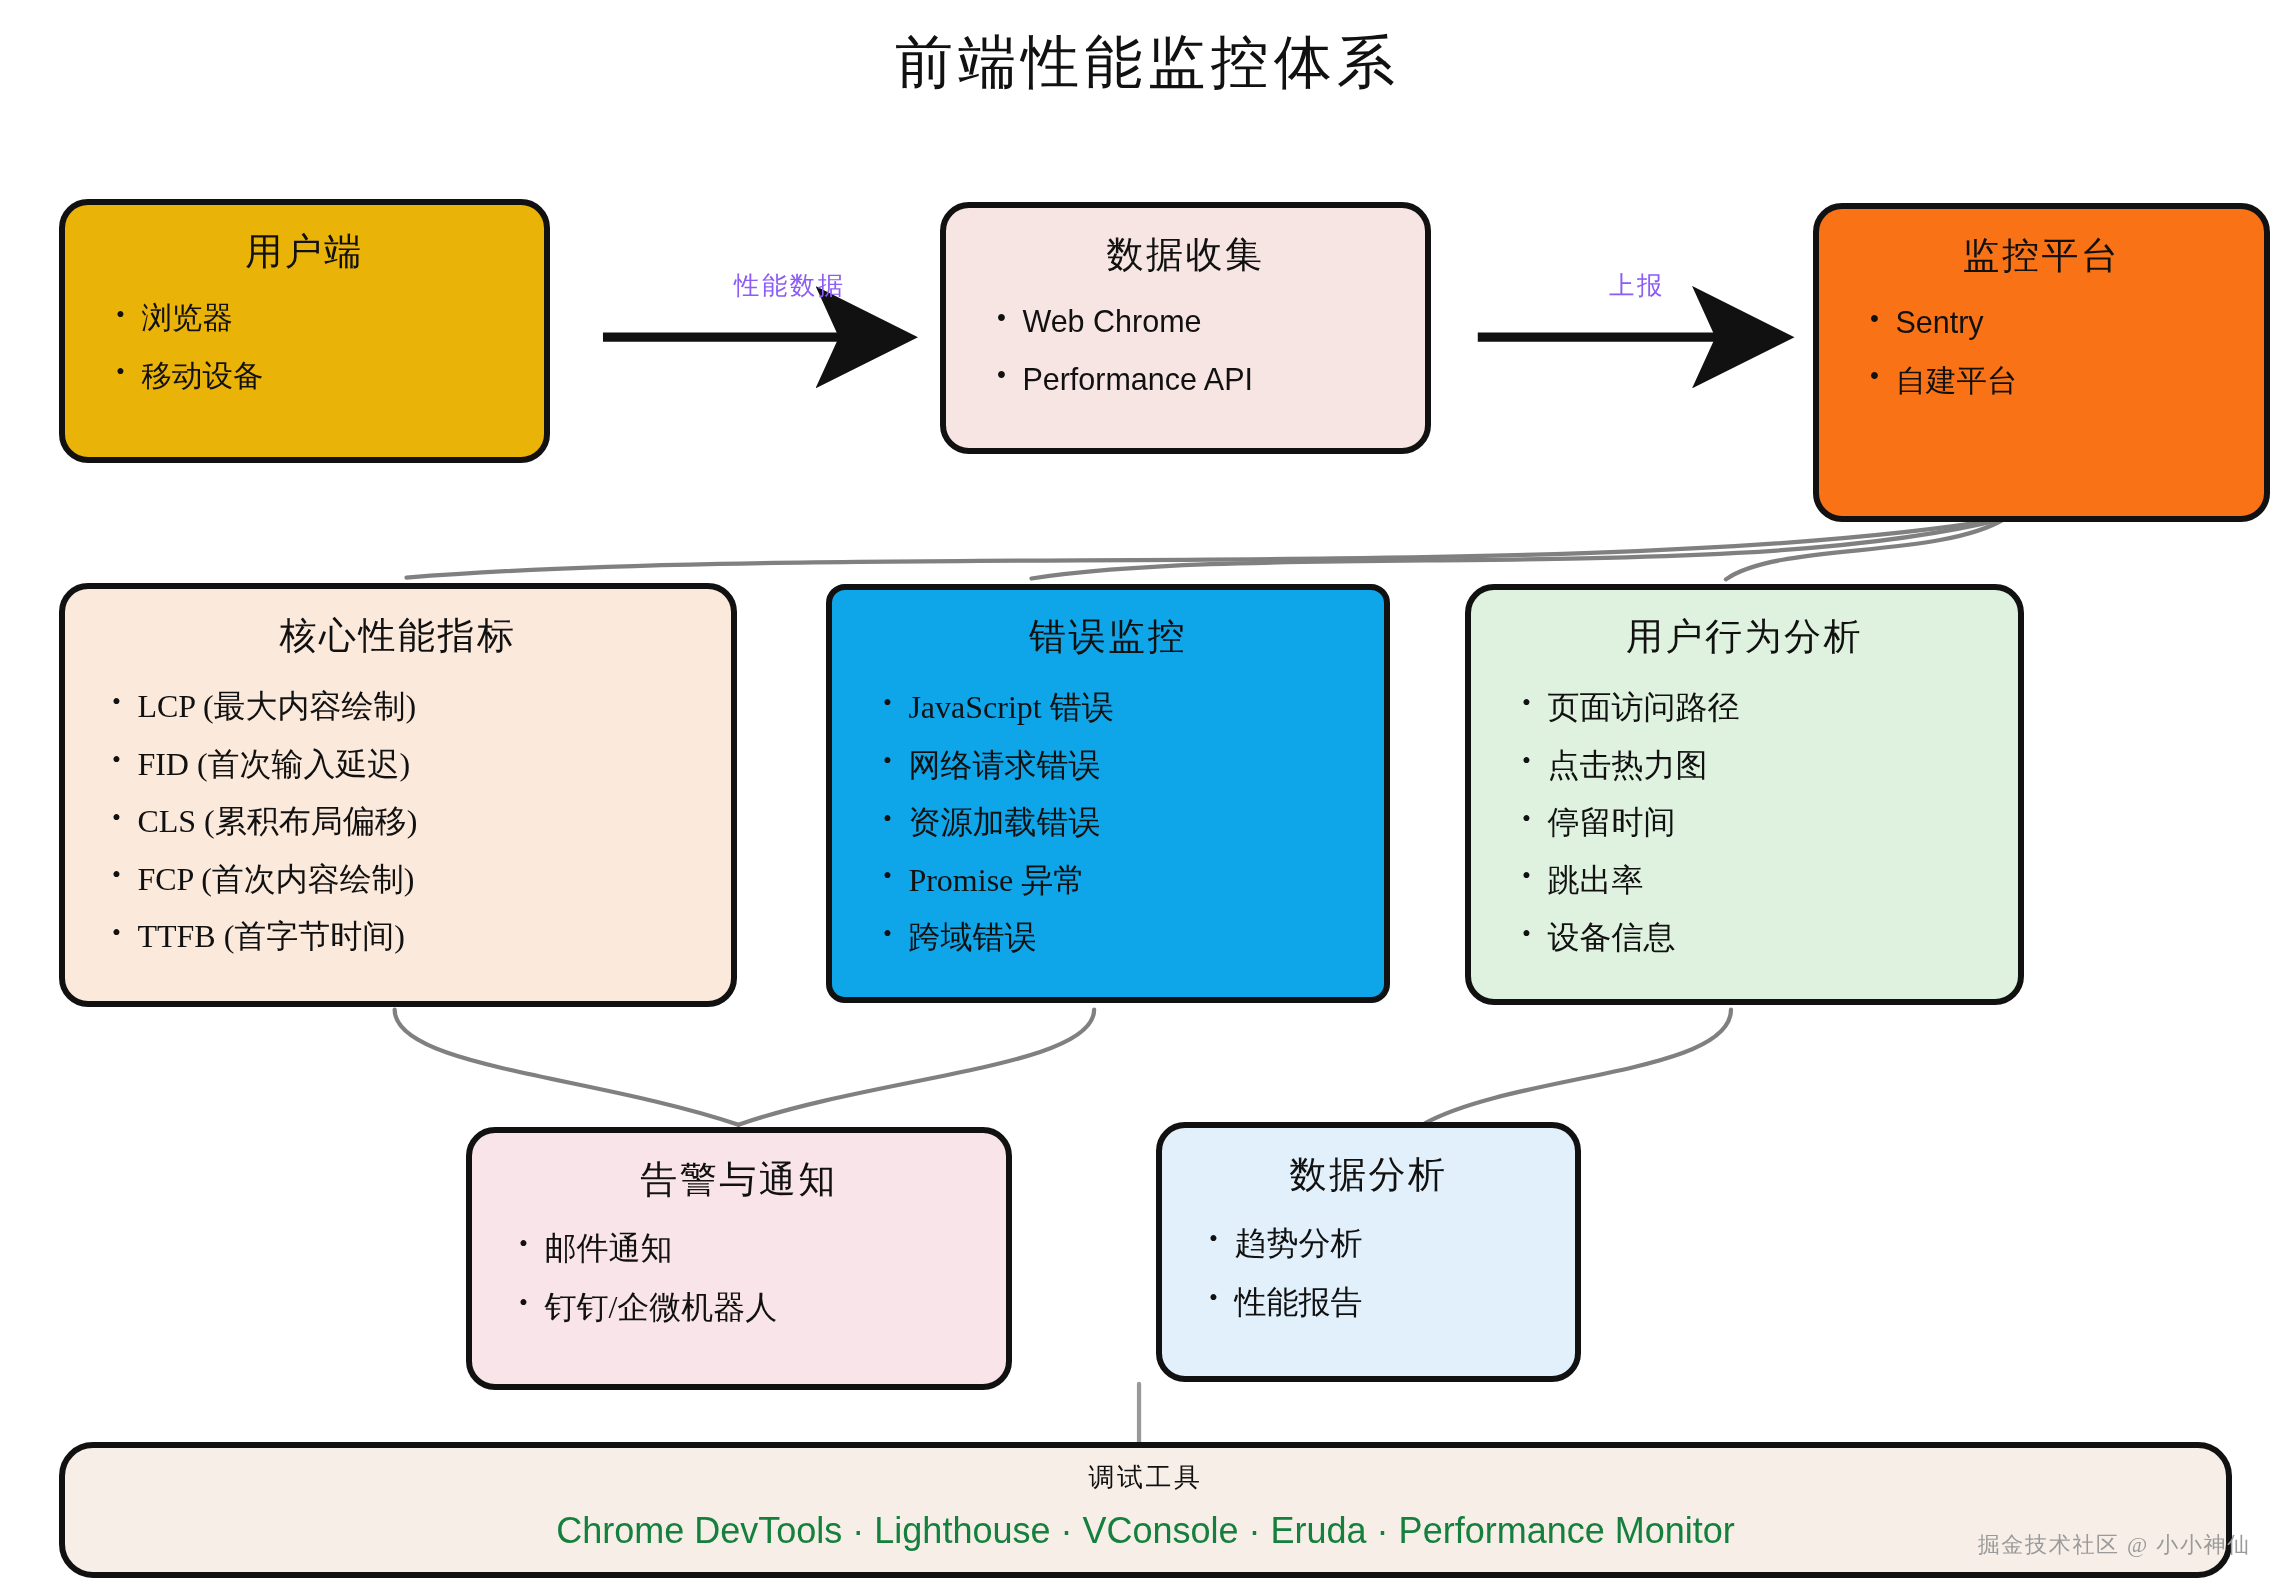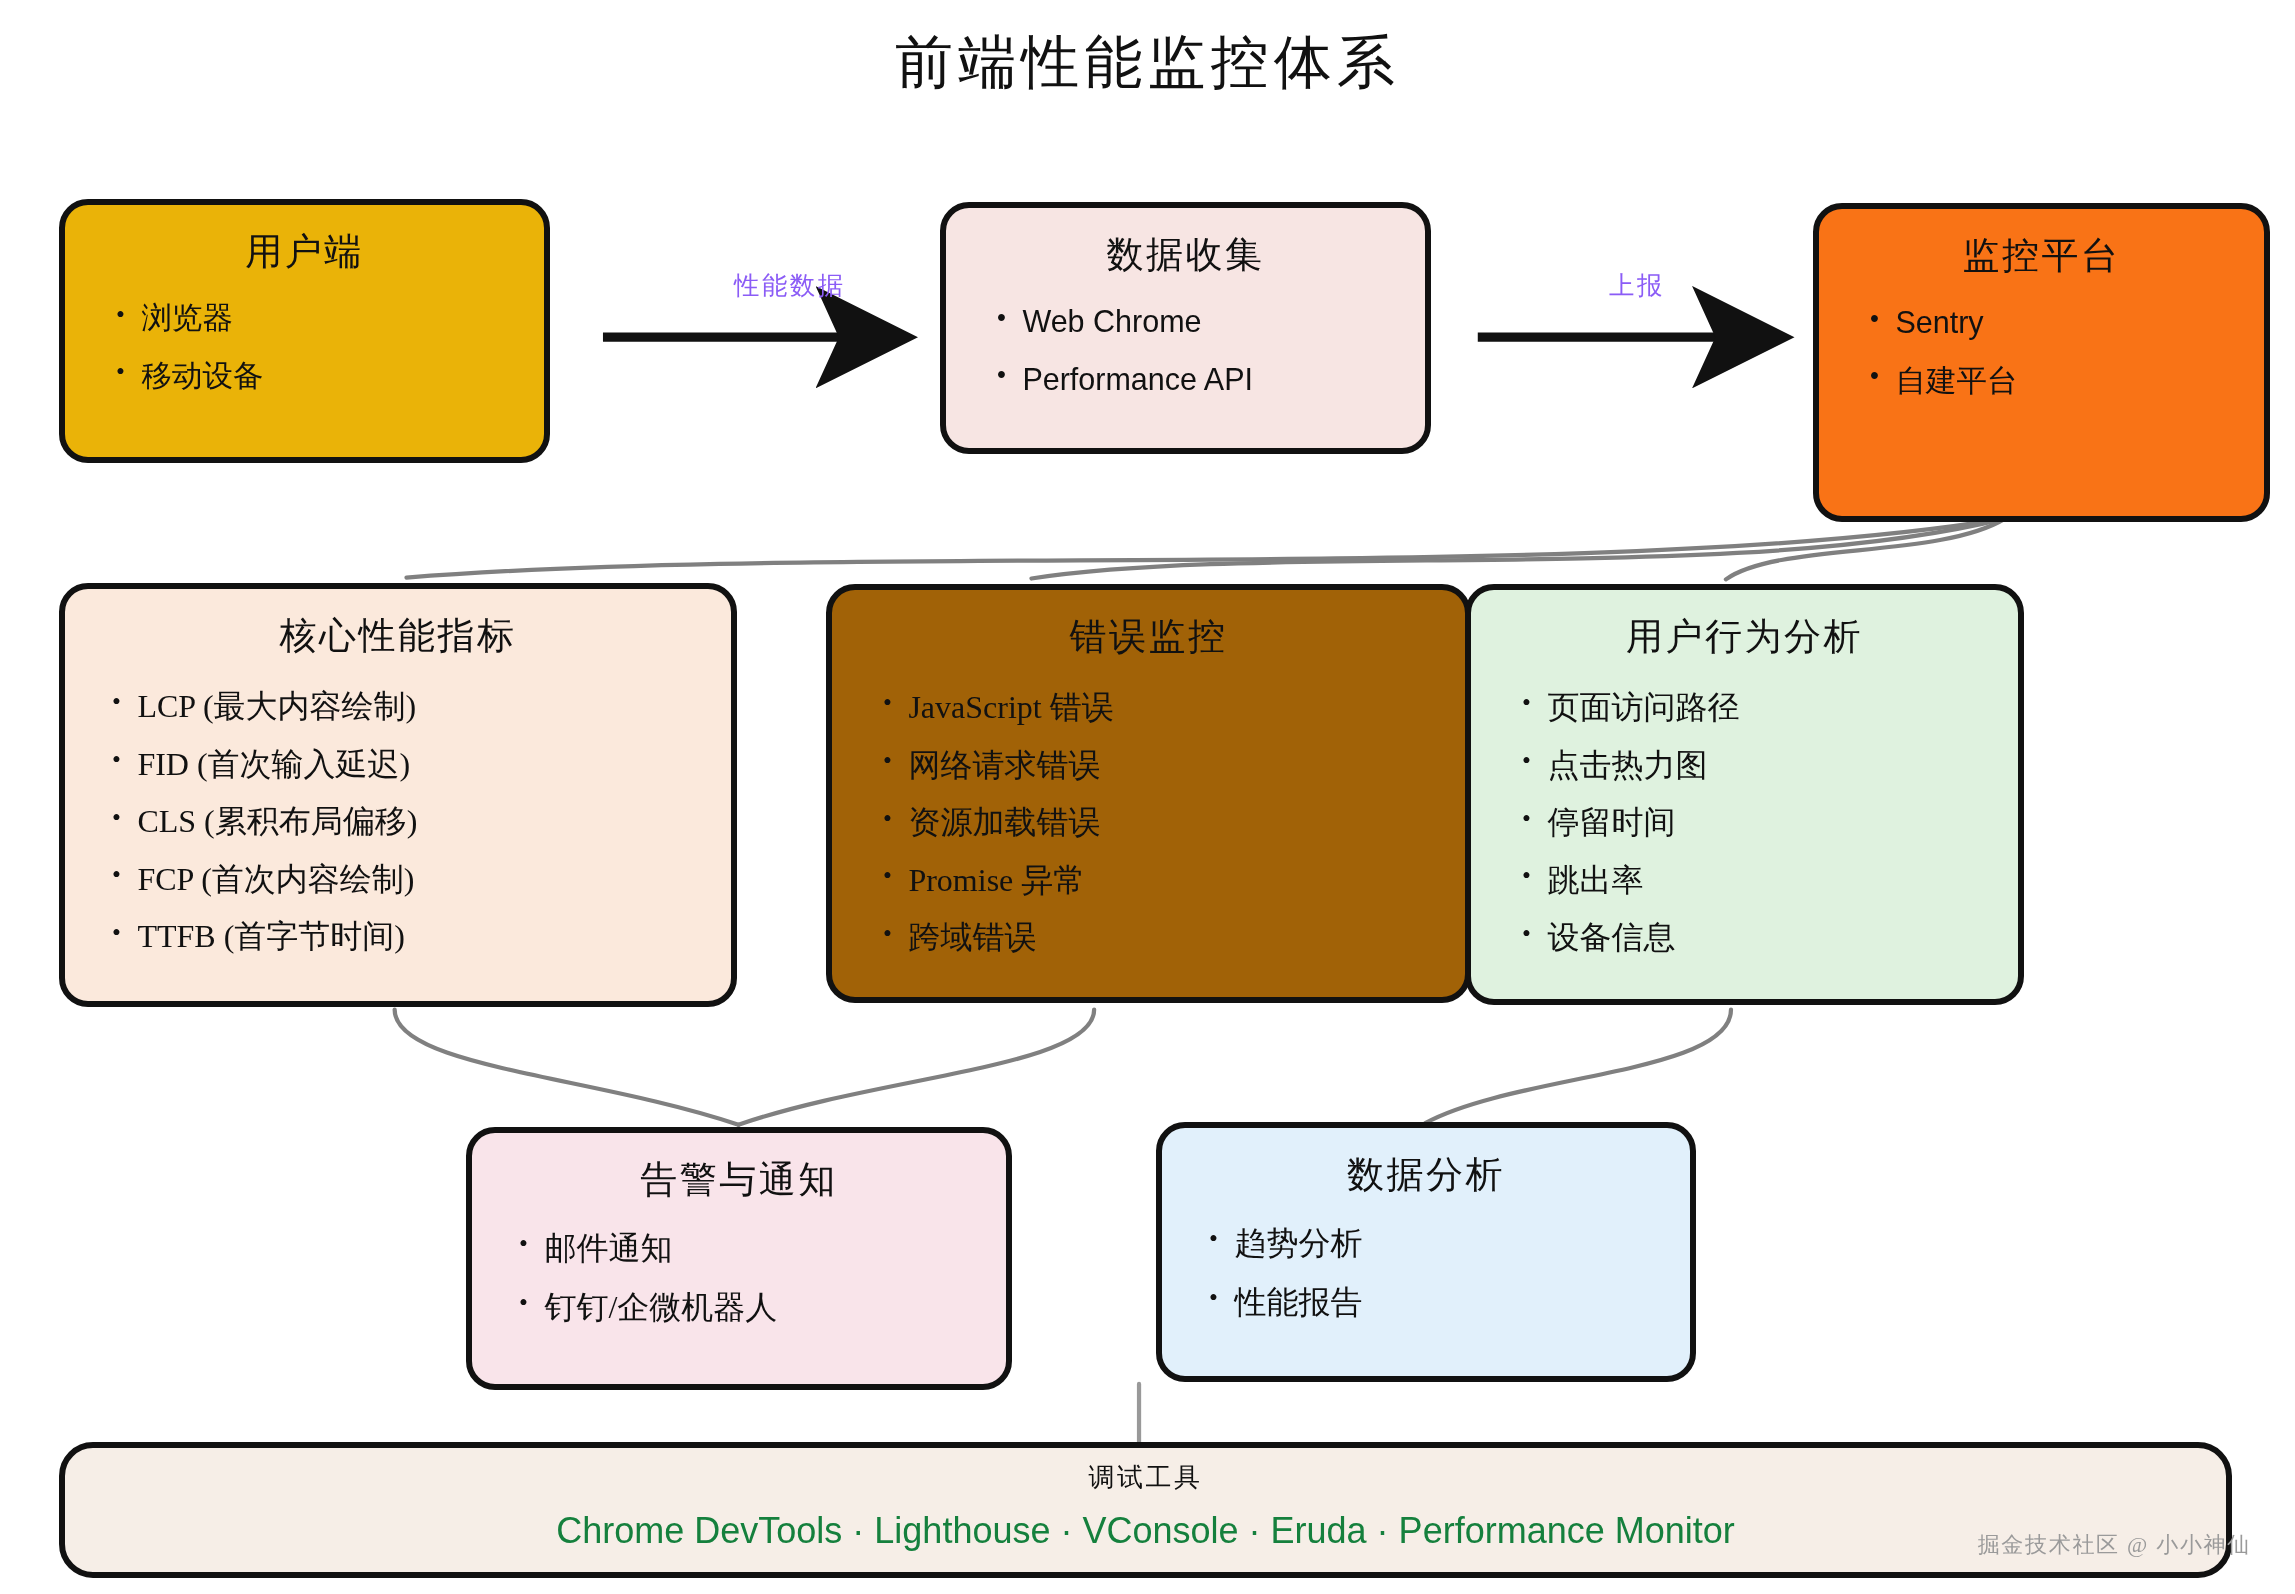--- a/index.html
+++ b/index.html
@@ -38,25 +38,25 @@
   .node li:before{
     content:"\2022";position:absolute;left:0;top:-1.7px;font-size:25.4px;color:#111;
   }
 
   
   #n-client     {left:59px;  top:199px;  width:491px; height:264px; background:#eab308;}
   #n-collect    {left:940px;top:202px;  width:491px; height:252px; background:#f7e5e3;}
   #n-platform   {left:1813px;top:203px;  width:457px; height:319px; background:#f97316;}
 
   #n-metrics    {left:59px;  top:583px;  width:678px; height:424px; background:#fbe9dc;}
-  #n-errors     {left:826px; top:584px;  width:645px; height:419px; background:#a16207;}
+  #n-errors     {left:826px; top:584px;  width:564px; height:419px; background:#0ea5e9;border-radius:19px;}
   #n-behavior   {left:1465px;top:584px;  width:559px; height:421px; background:#dff2df;}
 
   #n-alerts     {left:466px; top:1127px; width:546px; height:263px; background:#f9e4ea;}
-  #n-analysis   {left:1156px;top:1122px; width:540px; height:260px; background:#e1f0fb;}
+  #n-analysis   {left:1156px;top:1122px; width:425px; height:260px; background:#e1f0fb;}
 
   #n-devtools   {left:59px;  top:1442px; width:2173px;height:136px; background:#f6eee7;
                  border-radius:34px;}
   #n-devtools .n-title{margin-top:12px;font-size:26px;}
   .devline{
     text-align:center;font-size:36px;color:#15803d;margin-top:15.2px;
     font-family:"Liberation Sans","DejaVu Sans",sans-serif;
   }
 
   

